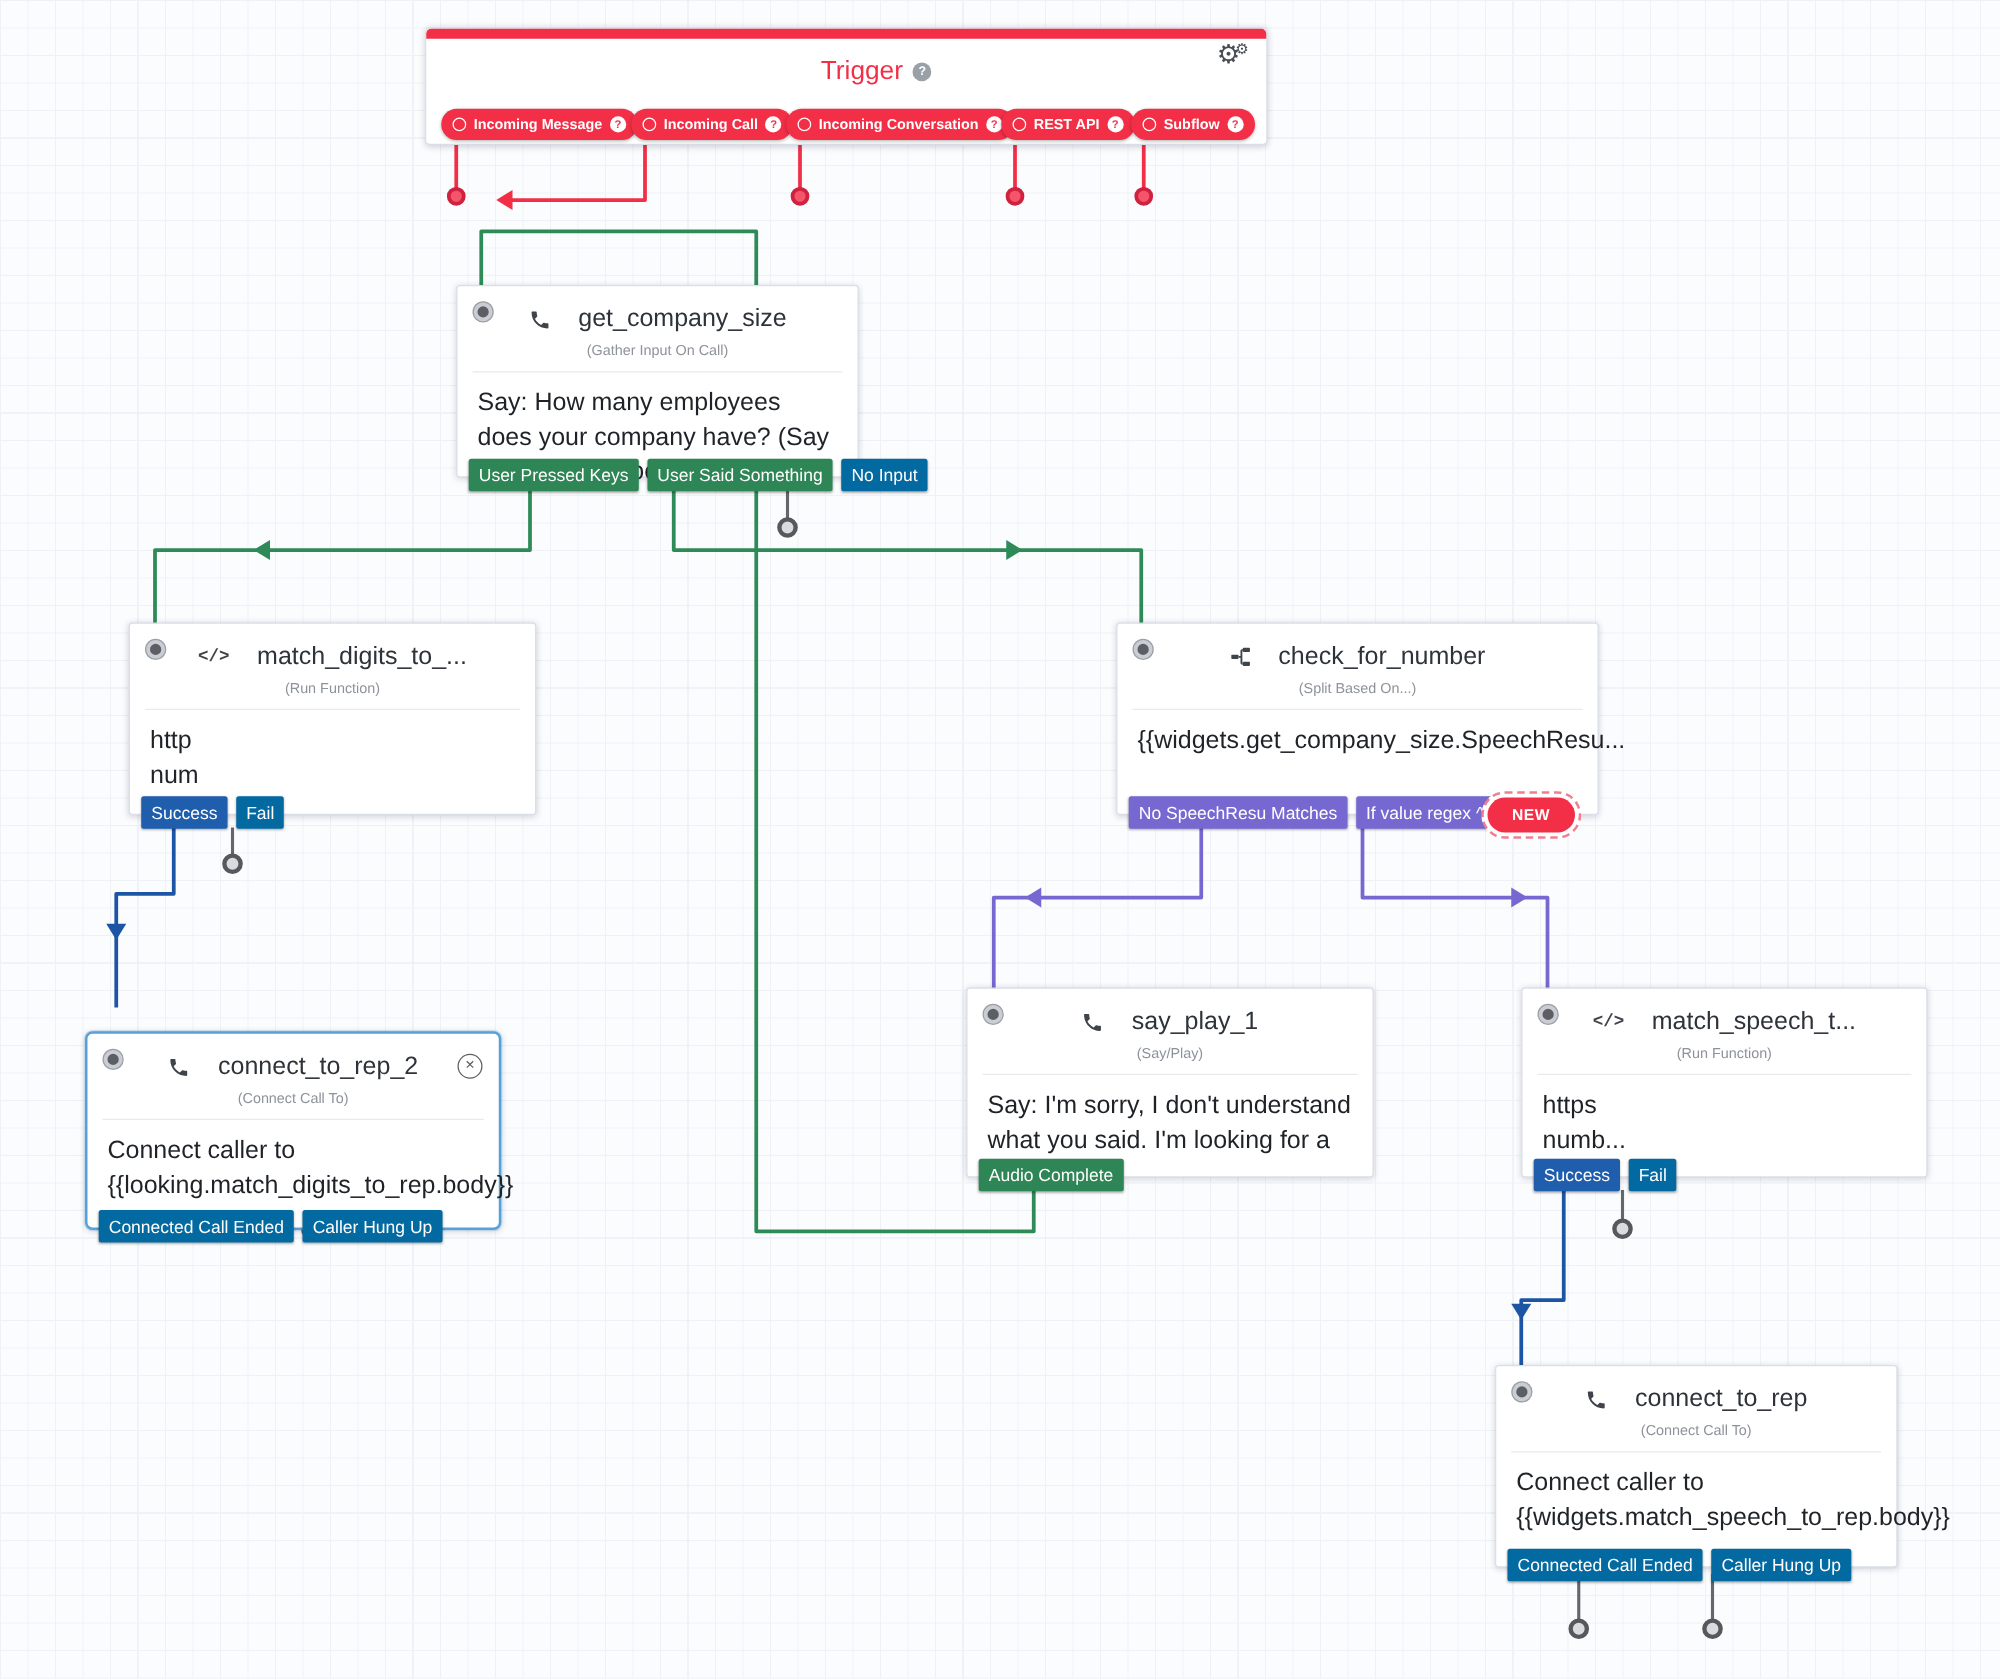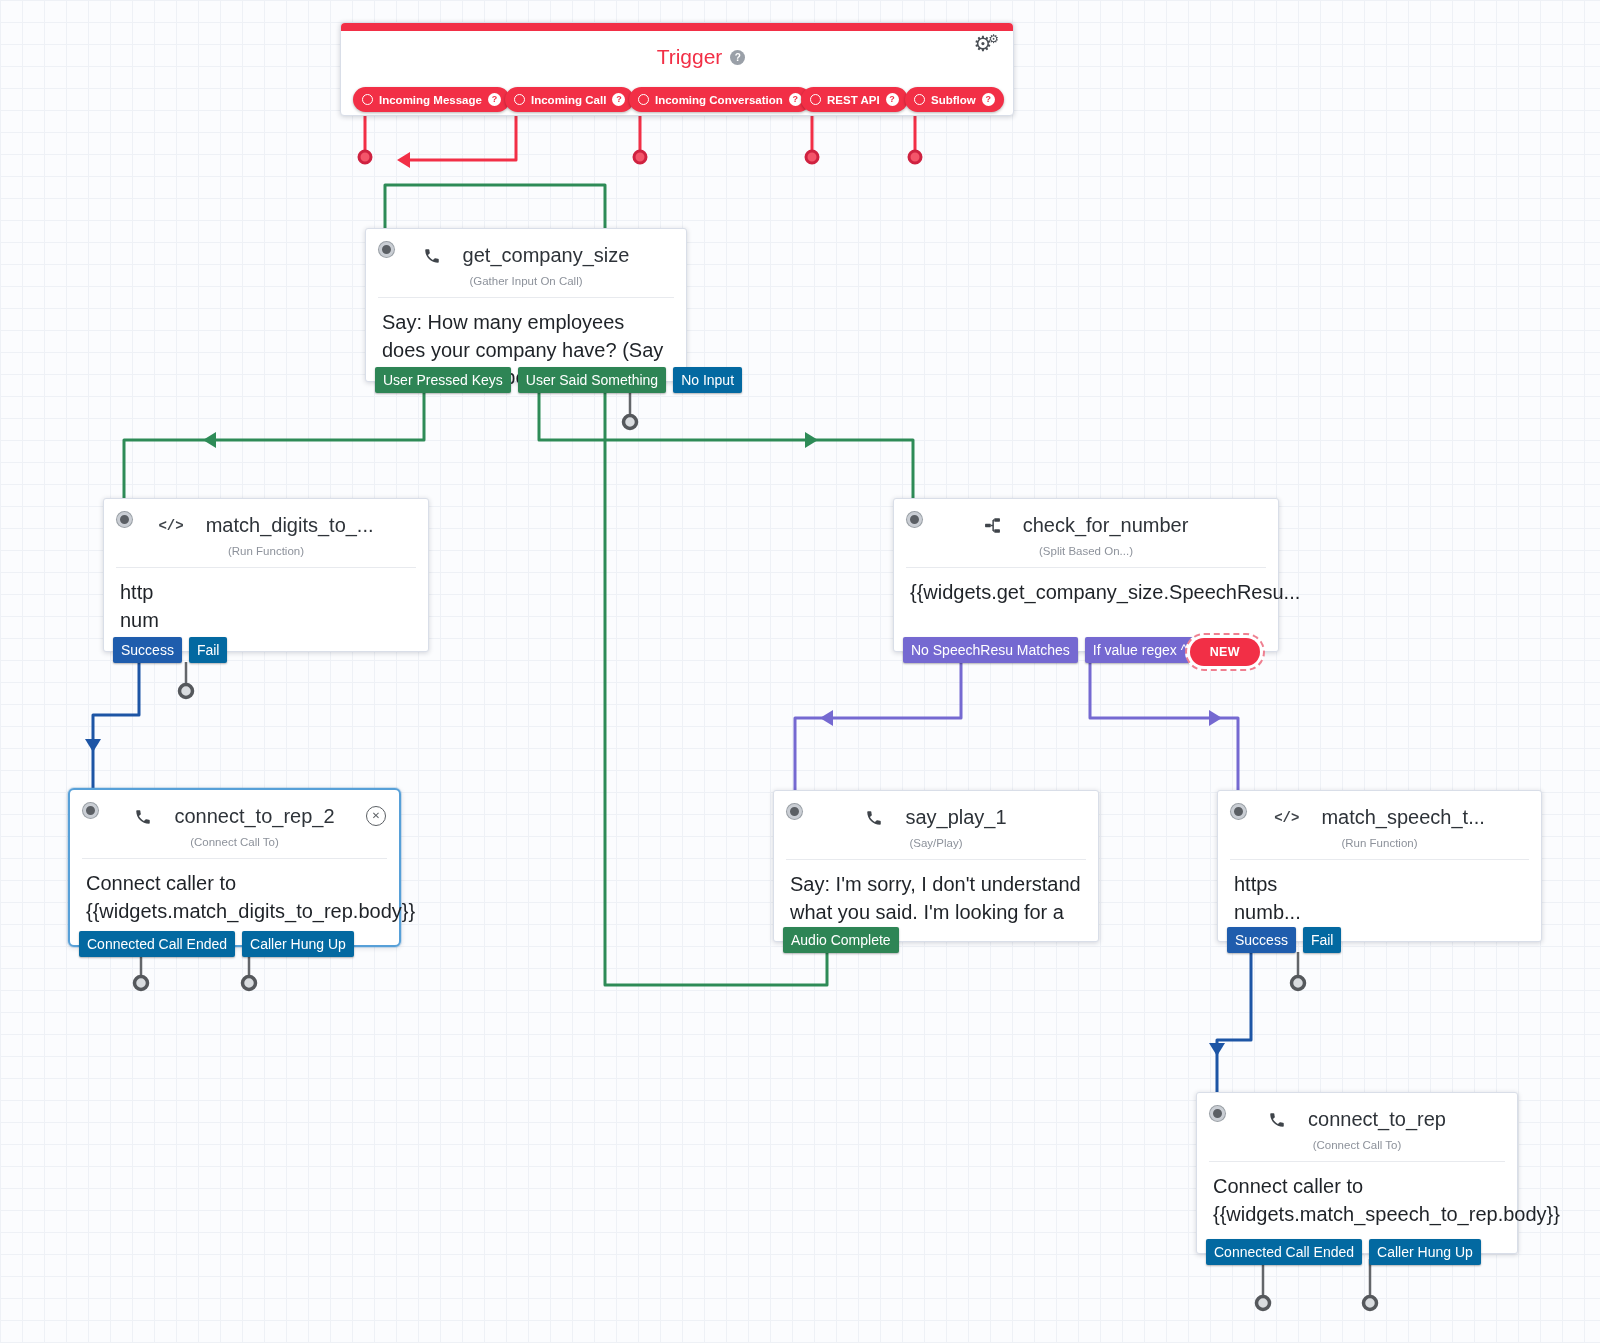--- a/index.html
+++ b/index.html
@@ -25,21 +25,21 @@
   .link-gray{stroke:#63666a;stroke-width:2.5;fill:none;}
   .arr-red{fill:#f22f46}.arr-green{fill:#2e8b57}.arr-blue{fill:#1d55a5}.arr-purple{fill:#7569d1}
   .dot-red{fill:#f4556a;stroke:#cf2240;stroke-width:3;}
   .dot-gray{fill:#d9dcdf;stroke:#55585c;stroke-width:3.5;}
 
   .card{
     position:absolute;z-index:1;background:#fff;
     border:1px solid #d9dee8;border-radius:3px;
     box-shadow:0 1px 5px rgba(20,30,50,.18);
   }
-  .card.selected{border:2px solid #57a0d8;border-radius:6px;box-shadow:0 0 0 1px rgba(87,160,216,.25),0 1px 5px rgba(20,30,50,.15);}
+  .card.selected{border:2px solid #57a0d8;border-radius:6px;box-shadow:0 0 0 1px rgba(87,160,216,.25),0 1px 5px rgba(20,30,50,.15);margin-top:37px;}
   .port{
     position:absolute;top:13px;left:13px;width:9px;height:9px;border-radius:50%;
     background:#5b5f64;border:3px solid #caced4;box-shadow:0 0 0 1px #9aa0a6;
   }
   .w-title{
     display:flex;align-items:center;justify-content:center;gap:22px;
     margin-top:15px;font-size:20px;font-weight:500;color:#2e3339;
   }
   .w-icon{display:inline-flex;align-items:center;color:#3f444a;}
   .code-glyph{font-family:"Liberation Mono","DejaVu Sans Mono",monospace;font-size:14px;font-weight:700;color:#3f444a;}
@@ -259,21 +259,21 @@
         <svg width="18" height="18" viewBox="0 0 24 24">
             <path fill="#3f444a" d="M6.62 10.79c1.44 2.83 3.76 5.14 6.59 6.59l2.2-2.21c.27-.27.67-.36 1.02-.24 1.12.37 2.33.57 3.57.57.55 0 1 .45 1 1V20c0 .55-.45 1-1 1-9.39 0-17-7.61-17-17 0-.55.45-1 1-1h3.5c.55 0 1 .45 1 1 0 1.25.2 2.45.57 3.57.11.35.03.74-.25 1.02l-2.2 2.2z"></path>
           </svg>
       </span>
       <span>connect_to_rep_2</span>
     </div>
     <span class="close-btn">✕</span>
     <div class="w-sub">(Connect Call To)</div>
     <div class="w-body">
       <div>Connect caller to</div>
-      <div>{{widgets.match_digits_to_rep.body}}</div>
+      <div>{{looking.match_digits_to_rep.body}}</div>
     </div>
     <div class="pills">
       <span class="pill gray">Connected Call Ended</span>
       <span class="pill gray">Caller Hung Up</span>
     </div>
   </div>
 
   <div class="card" style="left:773px;top:790px;width:324px;height:150px">
     <span class="port"></span>
     <div class="w-title">

